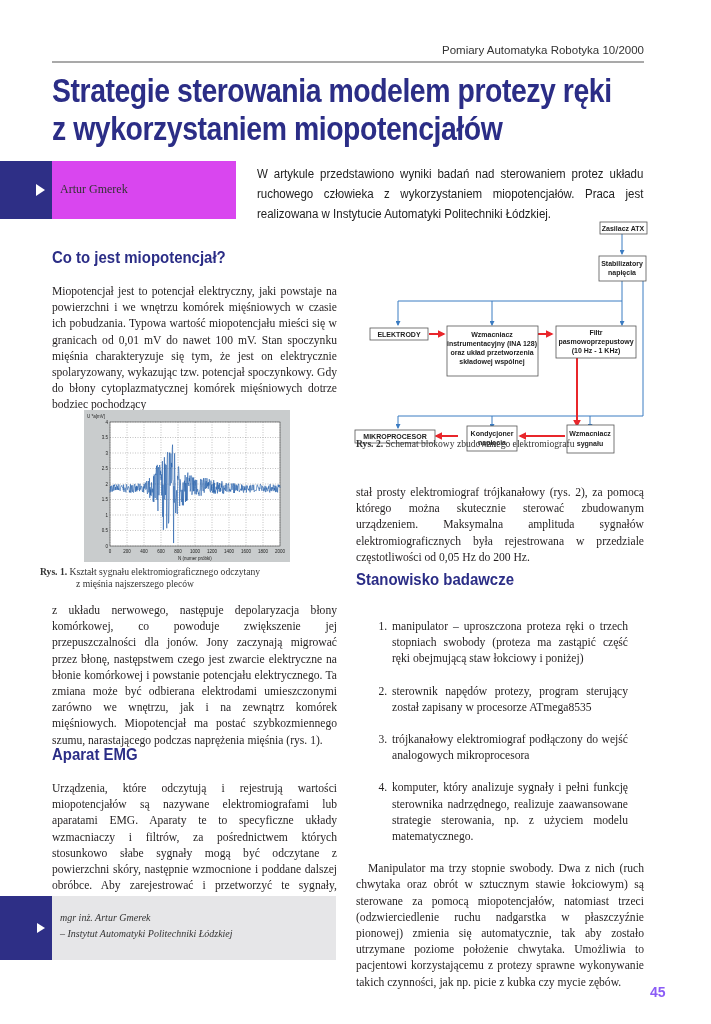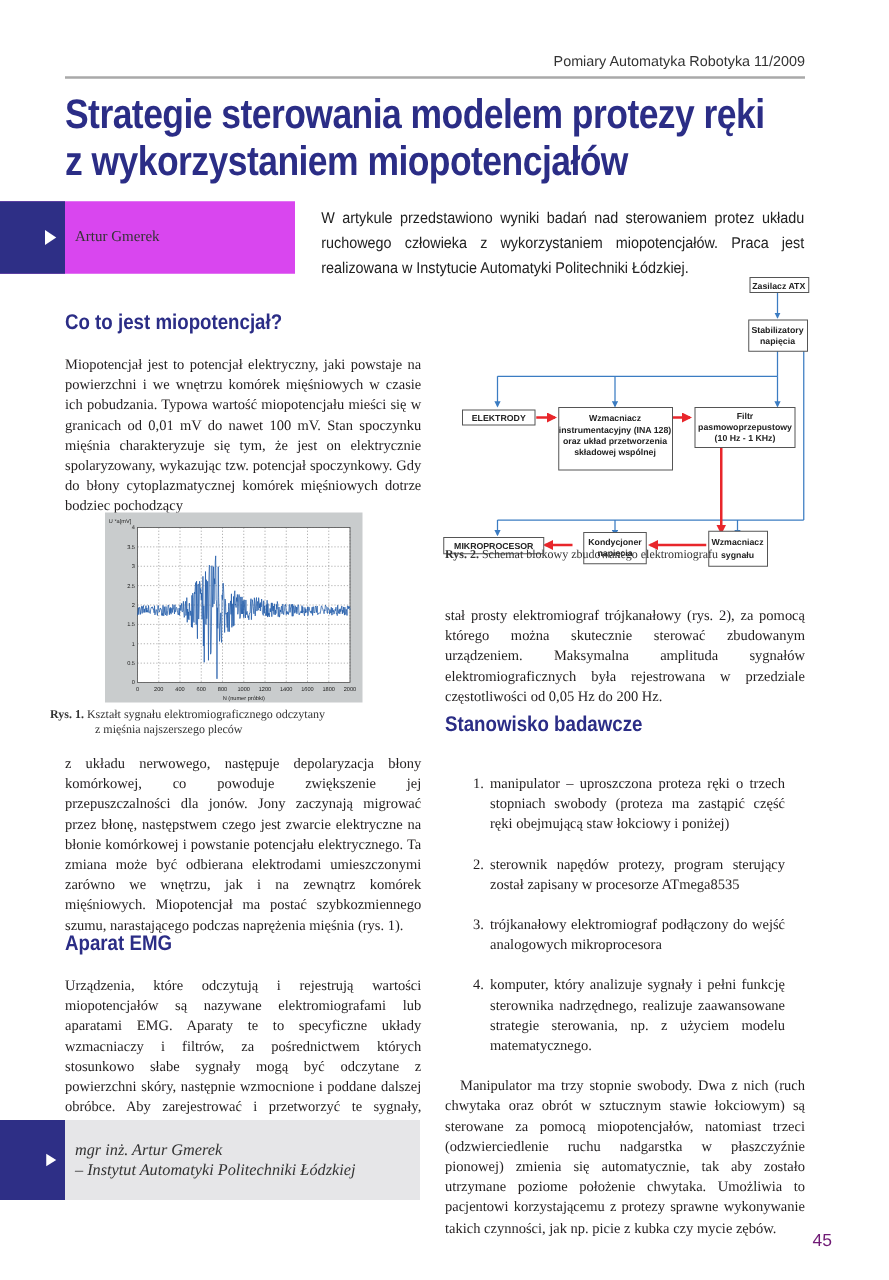--- a/index.html
+++ b/index.html
@@ -16,32 +16,32 @@
   h2{margin:0;font-family:"Liberation Sans",sans-serif;font-weight:bold;font-size:17px;color:#2b2d86;transform:scaleX(0.88);transform-origin:left top;white-space:nowrap;}
   .body-text{font-size:11.6px;line-height:16.2px;text-align:justify;color:#231f20;}
   .col-left{left:52px;width:285px;}
   .col-right{left:356px;width:288px;}
   .fig-caption{font-size:9.6px;line-height:12px;color:#333;}
   .fig-caption b{font-weight:bold;}
   .chart-wrap{left:84px;top:410px;width:206px;height:152px;background:#c9cccd;}
   .footer-box{left:0;top:896px;width:336px;height:64px;background:#e6e6e8;}
   .footer-box .bar{position:absolute;left:0;top:0;width:52px;height:64px;background:#2e2f86;}
   .footer-box .tri{position:absolute;left:37px;top:27px;width:0;height:0;border-top:5px solid transparent;border-bottom:5px solid transparent;border-left:8px solid #fff;}
-  .footer-box .line{position:absolute;left:60px;font-style:italic;font-size:13px;color:#333;}
-  .page-num{left:650px;top:984px;font-family:"Liberation Sans",sans-serif;font-weight:normal;font-size:14px;color:#701a75;}
+  .footer-box .line{position:absolute;left:60px;font-style:italic;font-size:10px;color:#333;}
+  .page-num{left:650px;top:984px;font-family:"Liberation Sans",sans-serif;font-weight:bold;font-size:14px;color:#8b5cf6;}
   ol.parts{margin:0;padding:0 0 0 18px;}
   ol.parts li{margin:16px;padding-left:2px;}
   .indent{text-indent:12px;}
   .diagram{left:350px;top:218px;width:300px;height:240px;}
   .diagram svg text{font-family:"Liberation Sans",sans-serif;font-weight:bold;font-size:7px;fill:#222;}
 </style>
 </head>
 <body>
 
-<div class="abs running-head">Pomiary Automatyka Robotyka 11/2009</div>
+<div class="abs running-head">Pomiary Automatyka Robotyka 10/2000</div>
 <div class="abs head-rule"></div>
 
 <div class="abs title">
   <div>Strategie sterowania modelem protezy ręki</div>
   <div>z wykorzystaniem miopotencjałów</div>
 </div>
 
 <div class="abs author-box">
   <div class="bar"></div>
   <div class="tri"></div>

